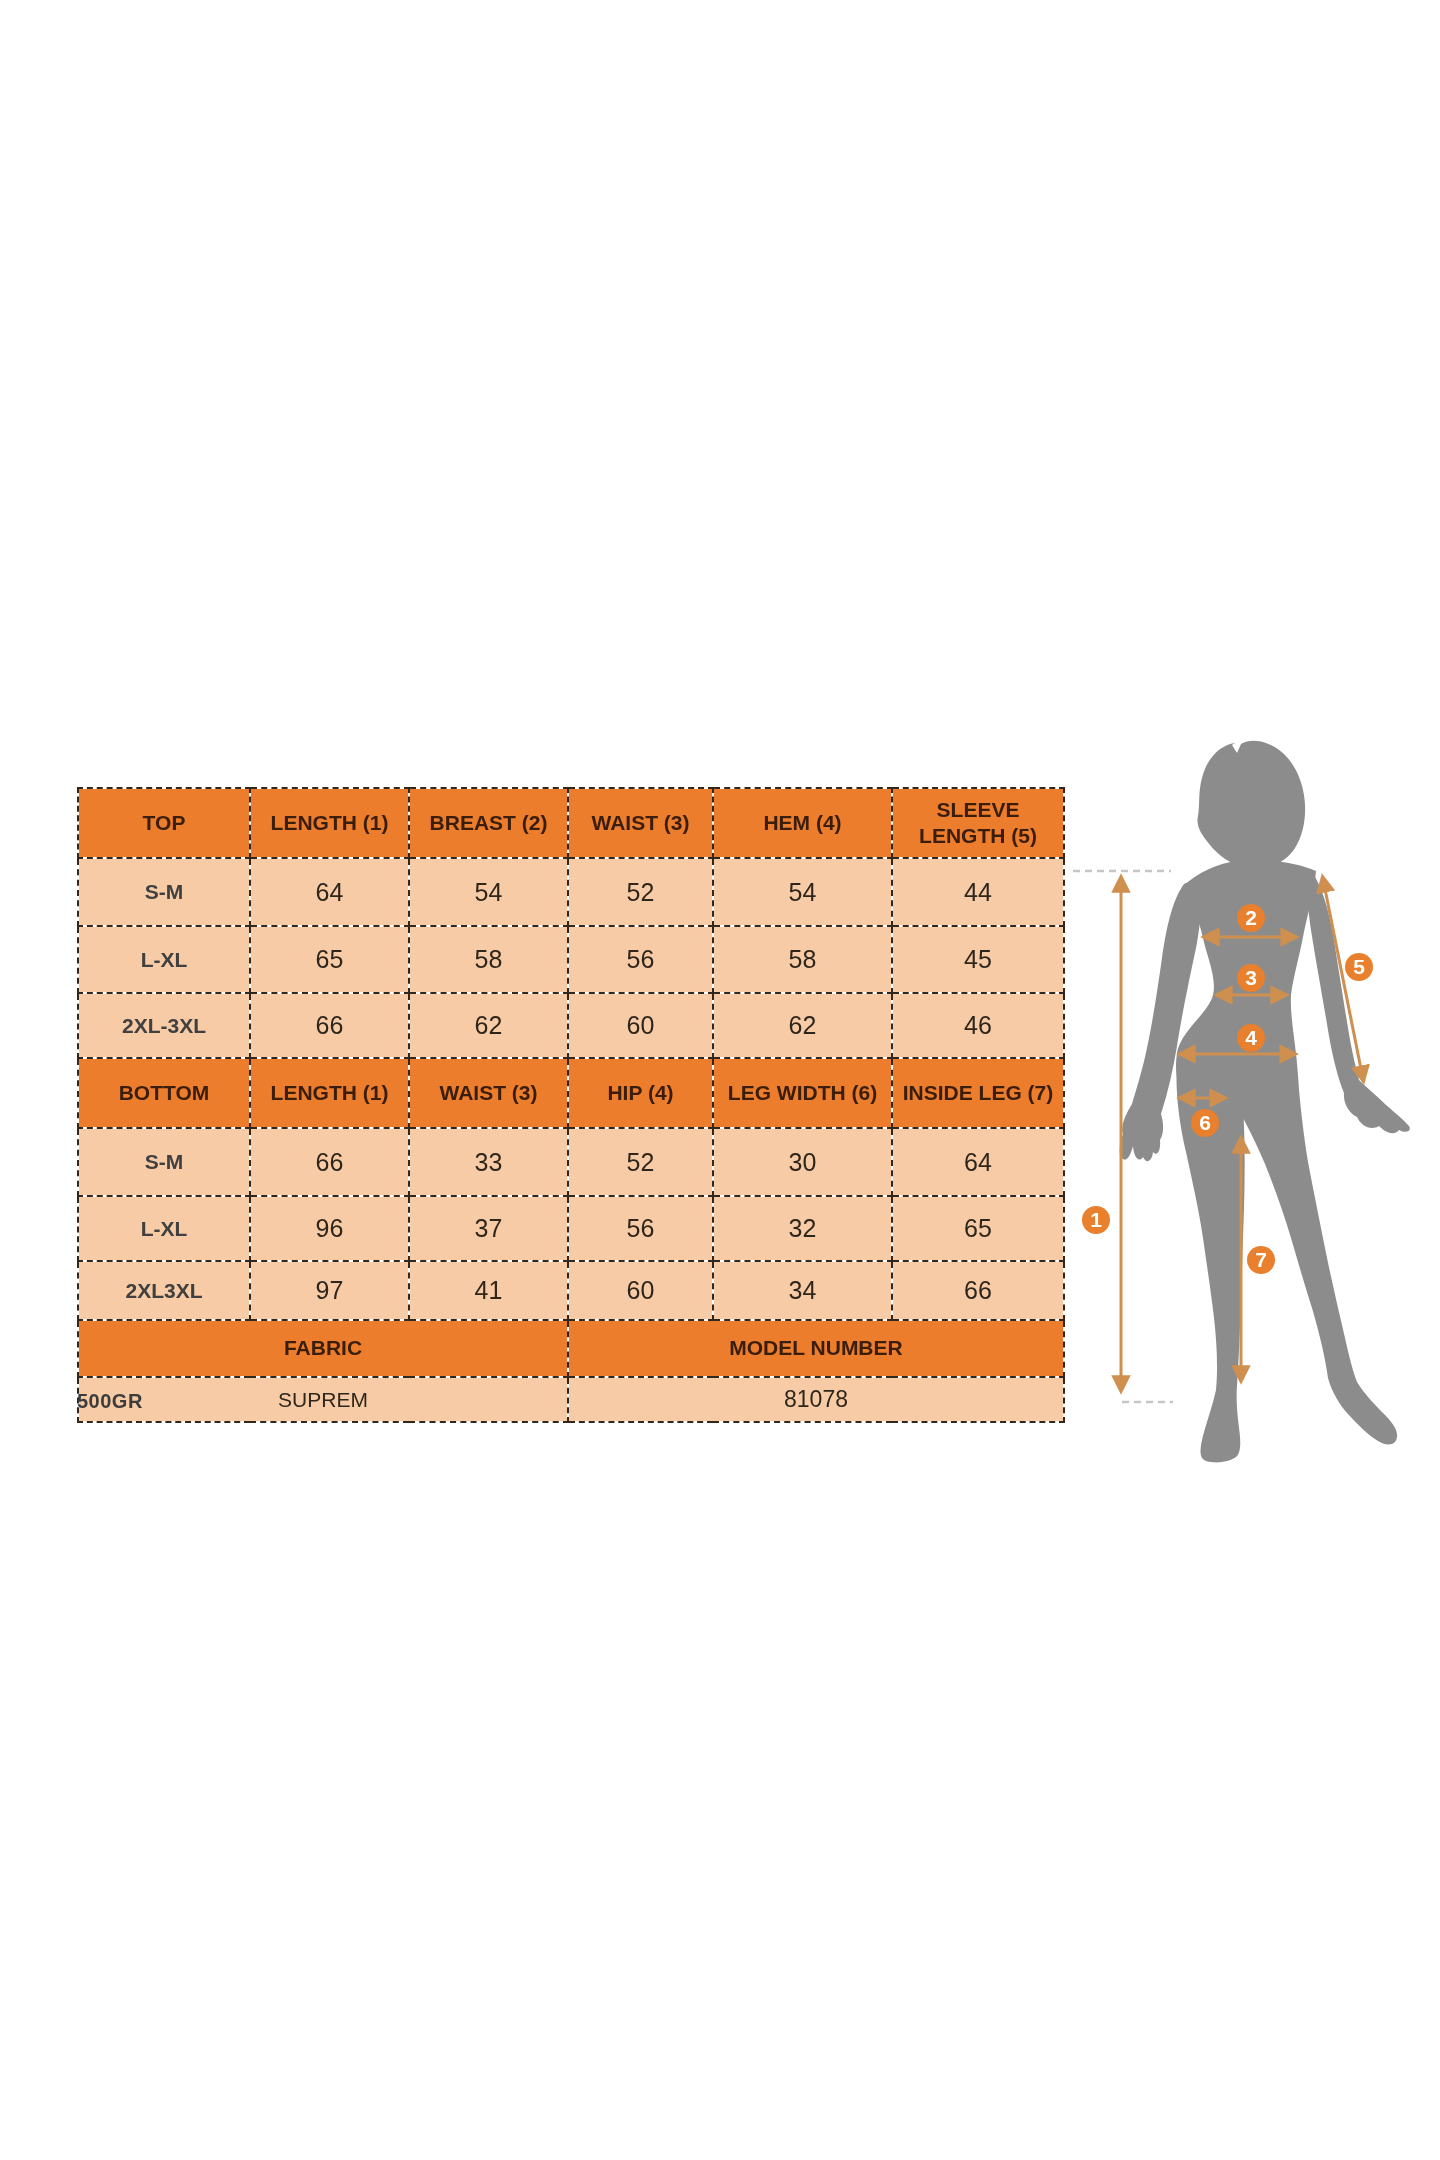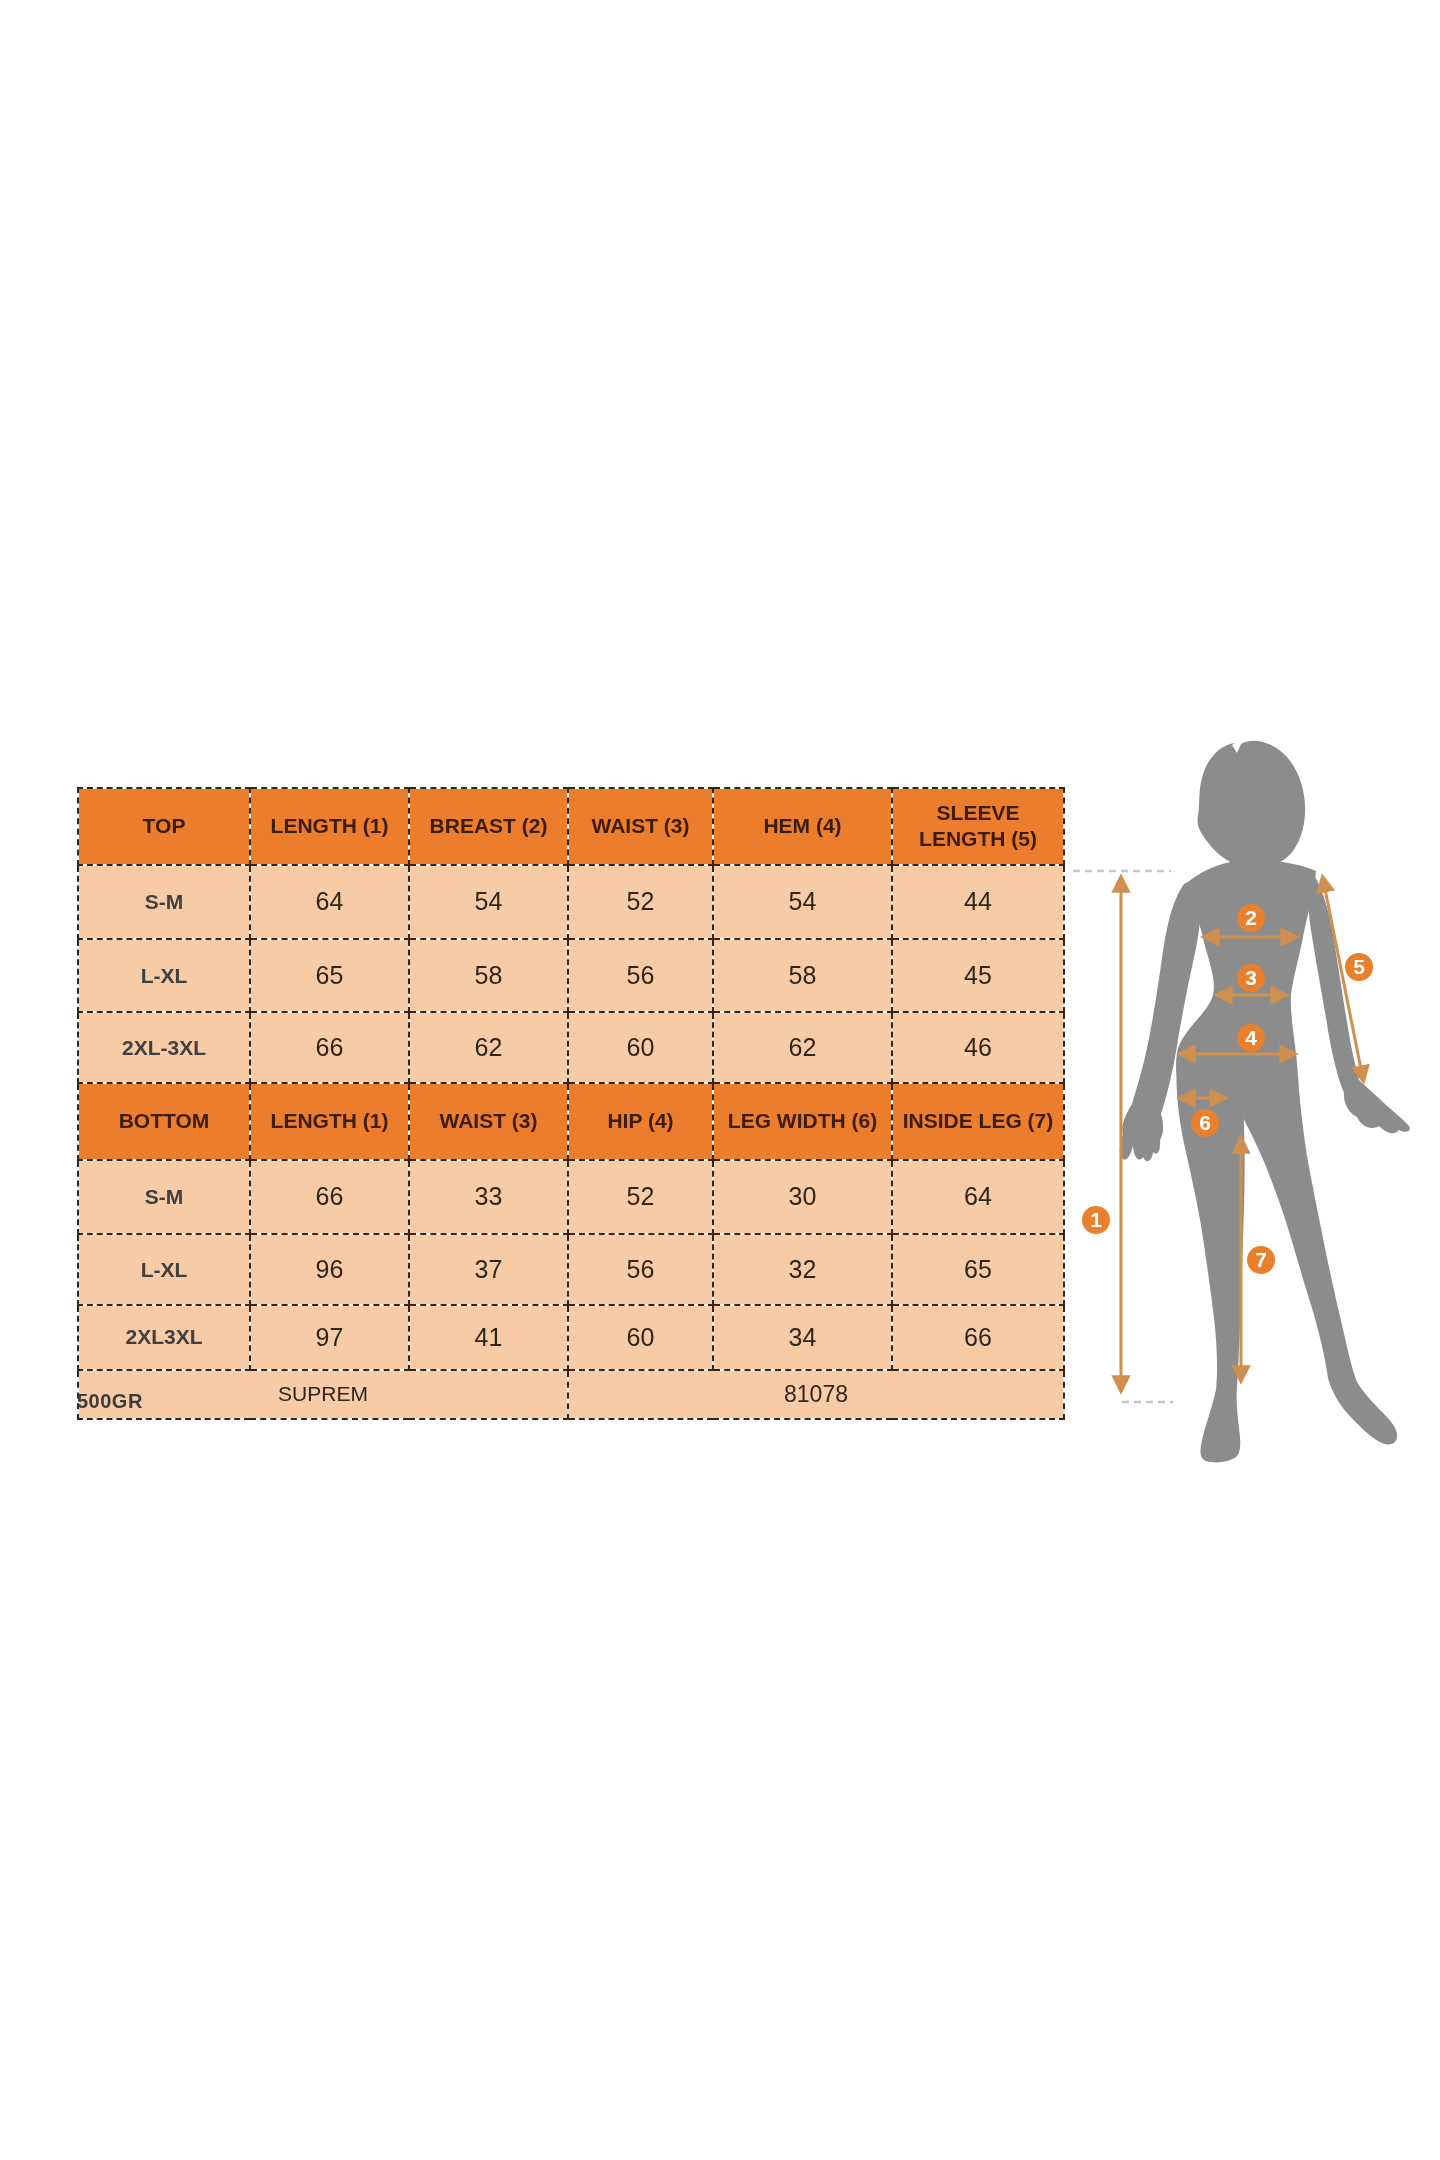--- a/index.html
+++ b/index.html
@@ -104,20 +104,24 @@
       <td class="val">65</td>
     </tr>
     <tr class="r8">
       <th class="lbl">2XL3XL</th>
       <td class="val">97</td>
       <td class="val">41</td>
       <td class="val">60</td>
       <td class="val">34</td>
       <td class="val">66</td>
     </tr>
+    <tr class="r9">
+      <th class="hdr" colspan="3">FABRIC</th>
+      <th class="hdr" colspan="3">MODEL NUMBER</th>
+    </tr>
     <tr class="r10">
       <td class="val" style="font-size:21px" colspan="3">SUPREM</td>
       <td class="val" style="font-size:23px" colspan="3">81078</td>
     </tr>
   </tbody>
     </table>
 
   <div class="weight-note">500GR</div>
 
   <svg class="figure-wrap" width="380" height="790" viewBox="0 0 380 790" xmlns="http://www.w3.org/2000/svg">

